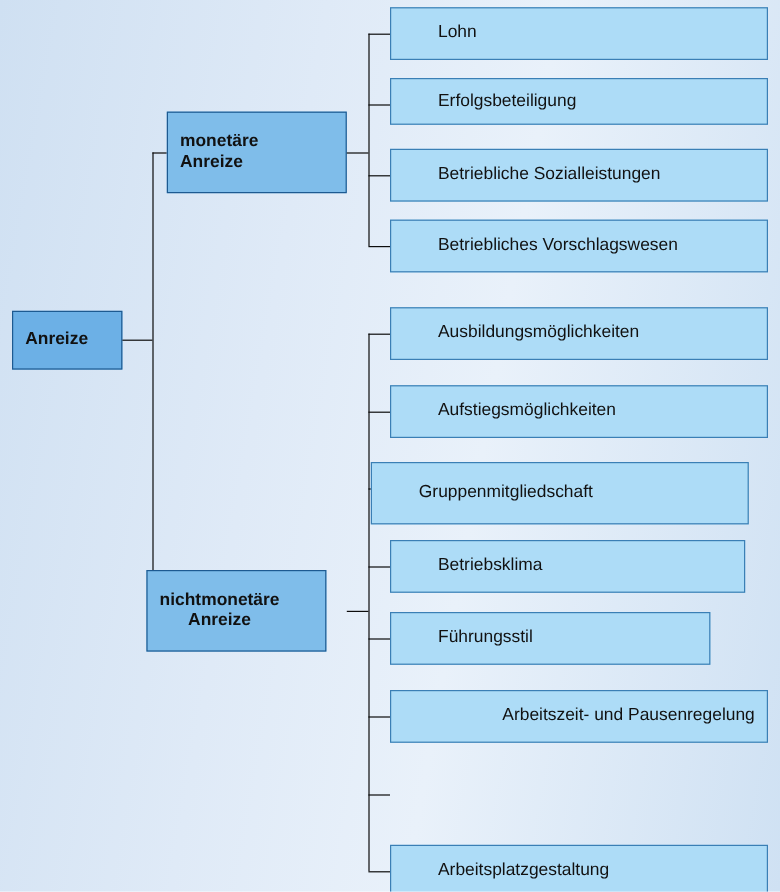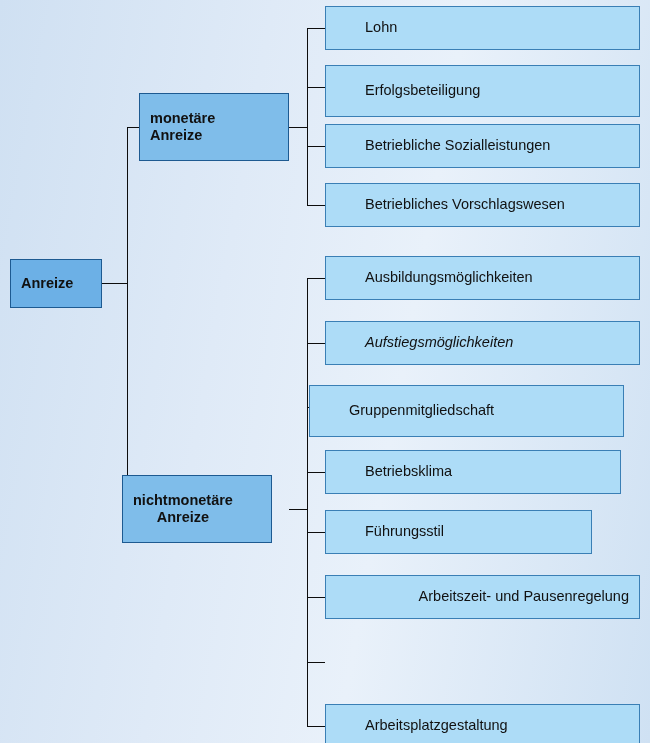--- a/index.html
+++ b/index.html
@@ -84,21 +84,21 @@
   <div class="connector v" style="left:307px; top:28px; width:1px; height:177px;"></div>
 
   <div class="connector h" style="left:307px; top:28px; width:18px; height:1px;"></div>
   <div class="connector h" style="left:307px; top:87px; width:18px; height:1px;"></div>
   <div class="connector h" style="left:307px; top:146px; width:18px; height:1px;"></div>
   <div class="connector h" style="left:307px; top:205px; width:18px; height:1px;"></div>
 
   <div class="node leaf" style="left:325px; top:6px; width:315px; height:44px;">
     <span>Lohn</span>
   </div>
-  <div class="node leaf" style="left:325px; top:65px; width:315px; height:52px;">
+  <div class="node leaf" style="left:325px; top:65px; width:315px; height:39px;">
     <span>Erfolgsbeteiligung</span>
   </div>
   <div class="node leaf" style="left:325px; top:124px; width:315px; height:44px;">
     <span>Betriebliche Sozialleistungen</span>
   </div>
   <div class="node leaf" style="left:325px; top:183px; width:315px; height:44px;">
     <span>Betriebliches Vorschlagswesen</span>
   </div>
 
   <div class="connector h" style="left:289px; top:509px; width:18px; height:1px;"></div>
@@ -109,21 +109,21 @@
   <div class="connector h" style="left:307px; top:407px; width:18px; height:1px;"></div>
   <div class="connector h" style="left:307px; top:472px; width:18px; height:1px;"></div>
   <div class="connector h" style="left:307px; top:532px; width:18px; height:1px;"></div>
   <div class="connector h" style="left:307px; top:597px; width:18px; height:1px;"></div>
   <div class="connector h" style="left:307px; top:662px; width:18px; height:1px;"></div>
   <div class="connector h" style="left:307px; top:726px; width:18px; height:1px;"></div>
 
   <div class="node leaf" style="left:325px; top:256px; width:315px; height:44px;">
     <span>Ausbildungsmöglichkeiten</span>
   </div>
-  <div class="node leaf" style="left:325px; top:321px; width:315px; height:44px;font-style:italic;">
+  <div class="node leaf" style="left:325px; top:321px; width:315px; height:44px;">
     <span>Aufstiegsmöglichkeiten</span>
   </div>
   <div class="node leaf" style="left:309px; top:385px; width:315px; height:52px;">
     <span>Gruppenmitgliedschaft</span>
   </div>
   <div class="node leaf" style="left:325px; top:450px; width:296px; height:44px;">
     <span>Betriebsklima</span>
   </div>
   <div class="node leaf" style="left:325px; top:510px; width:267px; height:44px;">
     <span>Führungsstil</span>

